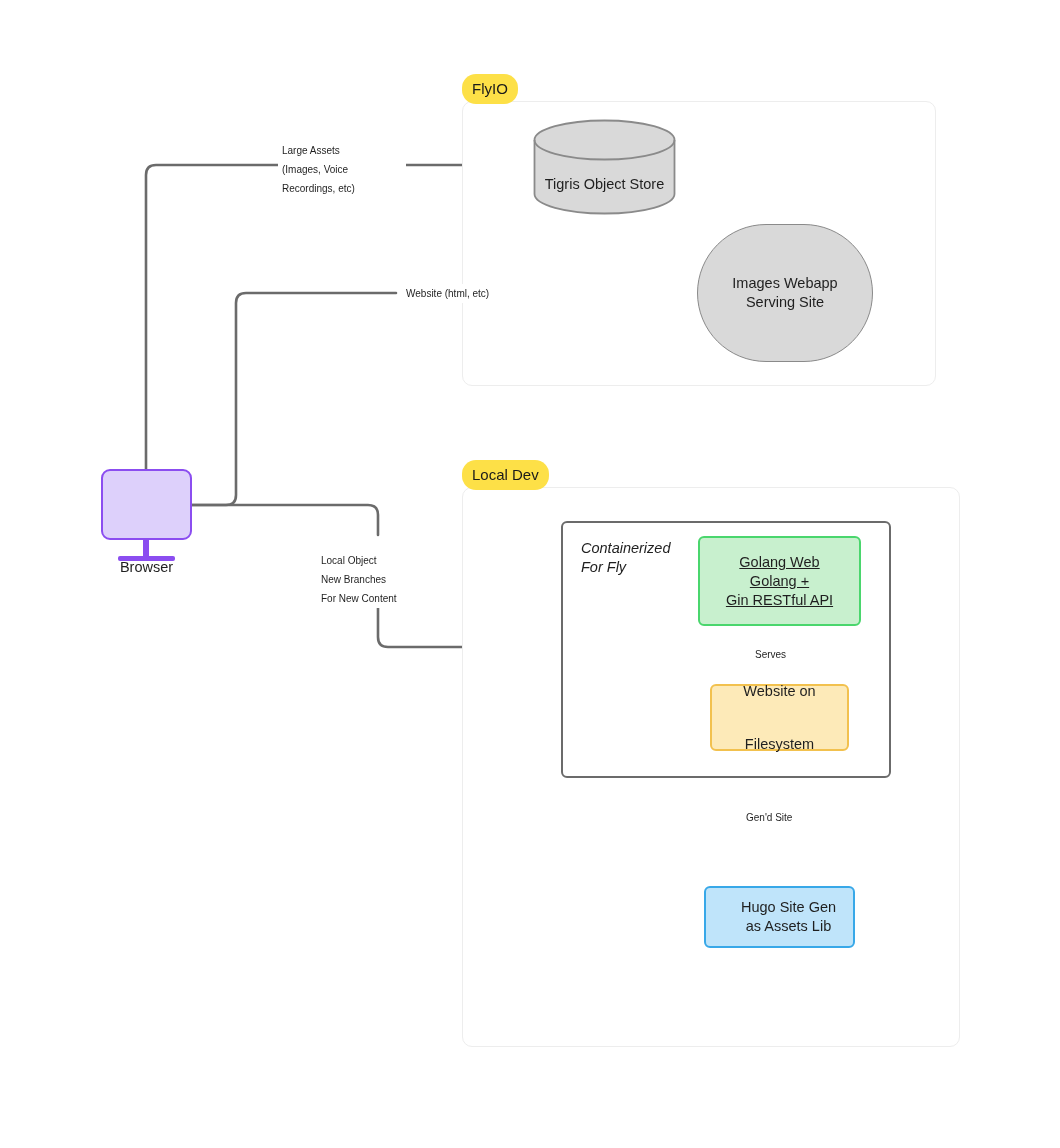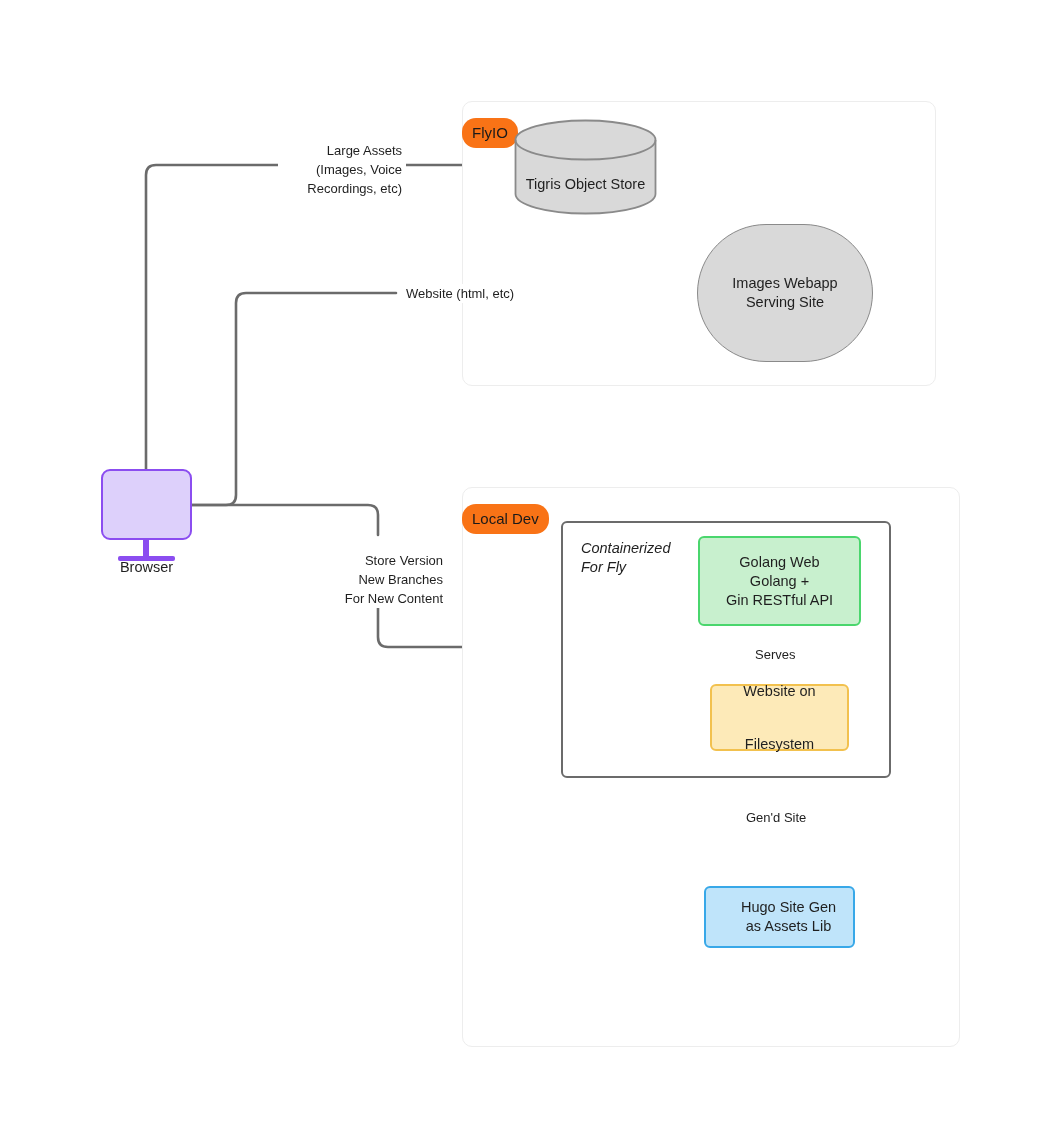--- a/index.html
+++ b/index.html
@@ -30,28 +30,27 @@
   
   .group-box {
     position: absolute;
     border: 1px solid #ededed;
     border-radius: 10px;
     background: #ffffff;
     box-sizing: border-box;
   }
   .group-label {
     position: absolute;
-    background: #f97316;
+    background: #fde047;
     color: #1a1a1a;
     font-size: 15px;
     line-height: 1;
     padding: 7px 10px 8px 10px;
     border-radius: 14px;
     white-space: nowrap;
-    margin-top: 44px;
   }
 
   
   .node {
     position: absolute;
     box-sizing: border-box;
     display: flex;
     align-items: center;
     justify-content: center;
     text-align: center;
@@ -150,22 +149,22 @@
     text-align: center;
     font-size: 14.5px;
     line-height: 19px;
     color: #1f1f1f;
     white-space: nowrap;
   }
 
   
   .edge-label {
     position: absolute;
-    text-align: right;
-    font-size: 13px;
+    text-align: left;
+    font-size: 10px;
     line-height: 19px;
     color: #1f1f1f;
     white-space: nowrap;
     background: #ffffff;
     padding: 0 4px;
   }
 </style>
 </head>
 <body>
 
@@ -192,21 +191,21 @@
 
       <path d="M779,888 L779,828"></path>
       <path d="M779,808 L779,770"></path>
       <polyline points="769,772 779,757 789,772" stroke-width="3"></polyline>
     </g>
   </svg>
 
   <div class="group-box" style="left:462px; top:101px; width:474px; height:285px;"></div>
   <div class="group-label" style="left:462px; top:74px;">FlyIO</div>
 
-  <div class="cylinder" style="left:514px; top:119px; width:143px; height:96px;">
+  <div class="cylinder" style="left:533px; top:119px; width:143px; height:96px;">
     <svg width="143" height="96" viewBox="0 0 143 96">
       <path d="M1.5,21 a70,19.5 0 0,1 140,0 L141.5,75 a70,19.5 0 0,1 -140,0 Z" fill="#d9d9d9" stroke="#8a8a8a" stroke-width="1.8"></path>
       <path d="M1.5,21 a70,19.5 0 0,0 140,0" fill="none" stroke="#8a8a8a" stroke-width="1.8"></path>
     </svg>
     <div class="cyl-label" style="top:56px;">Tigris Object Store</div>
   </div>
 
   <div class="node squircle" style="left:697px; top:224px; width:176px; height:138px; flex-direction:column;">
     <span>Images Webapp</span>
     <span>Serving Site</span>
@@ -215,21 +214,21 @@
   <div class="group-box" style="left:462px; top:487px; width:498px; height:560px;"></div>
   <div class="group-label" style="left:462px; top:460px;">Local Dev</div>
 
   <div class="container-box" style="position:absolute; left:561px; top:521px; width:326px; height:253px;">
     <div class="container-caption">
       <div>Containerized</div>
       <div>For Fly</div>
     </div>
   </div>
 
-  <div class="node green-box" style="left:698px; top:536px; width:163px; height:90px; flex-direction:column;">
+  <div class="node green-box" style="left:698px; top:536px; width:163px; height:90px; flex-direction:column;text-decoration:underline;">
     <span>Golang Web</span>
     <span>Golang +</span>
     <span>Gin RESTful API</span>
   </div>
 
   <div class="node yellow-box" style="left:710px; top:684px; width:139px; height:67px; flex-direction:column;">
     <span>Website on</span>
     <span>Filesystem</span>
   </div>
 
@@ -246,21 +245,21 @@
 
   <div class="edge-label" style="left:278px; top:141px; width:120px;">
     <div>Large Assets</div>
     <div>(Images, Voice</div>
     <div>Recordings, etc)</div>
   </div>
 
   <div class="edge-label" style="left:402px; top:284px;">Website (html, etc)</div>
 
   <div class="edge-label" style="left:317px; top:551px; width:122px;">
-    <div>Store Version</div>
+    <div>Local Object</div>
     <div>New Branches</div>
     <div>For New Content</div>
   </div>
 
   <div class="edge-label" style="left:751px; top:645px;">Serves</div>
 
   <div class="edge-label" style="left:742px; top:808px;">Gen'd Site</div>
 
 </div>
 

